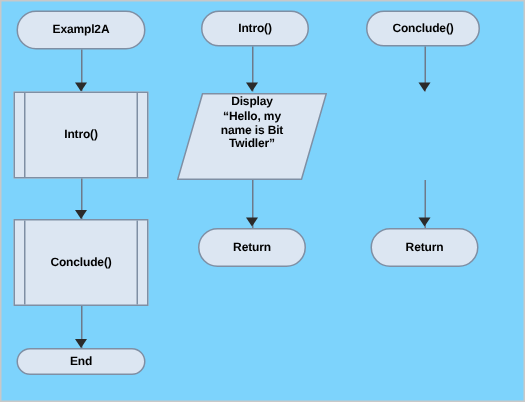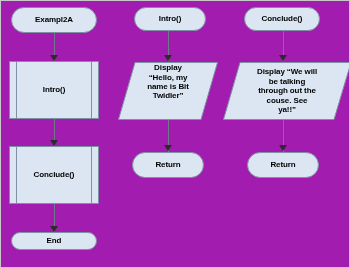--- a/index.html
+++ b/index.html
@@ -7,21 +7,21 @@
     padding: 0;
     background: #ffffff;
   }
   body {
     font-family: "Liberation Sans", sans-serif;
   }
   #canvas {
     position: relative;
     width: 350px;
     height: 268px;
-    background: #a21caf;
+    background: #7dd3fc;
     border: 1px solid #c8c8c8;
     box-sizing: border-box;
     overflow: hidden;
   }
   .node {
     position: absolute;
     box-sizing: border-box;
     display: flex;
     align-items: center;
     justify-content: center;
@@ -144,30 +144,20 @@
     <span>Return</span>
   </div>
 
   <div class="node terminal" style="left:243px; top:6px; width:76px; height:24px;">
     <span>Conclude()</span>
   </div>
 
   <div class="conn" style="left:282px; top:30px; height:30px;"></div>
   <div class="arrowhead" style="left:278px; top:54px;"></div>
 
-  <div class="node io" style="left:222px; top:61px; width:128px; height:58px;">
-    <svg class="io-shape" viewBox="0 0 128 58" preserveAspectRatio="none">
-      <polygon points="17,0.5 128,0.5 111,57.5 0.5,57.5" fill="#dce6f2" stroke="#7f8fa4" stroke-width="1" vector-effect="non-scaling-stroke"></polygon>
-    </svg>
-    <span class="io-label">Display “We will
-be talking
-through out the
-couse. See
-ya!!”</span>
-  </div>
 
   <div class="conn" style="left:282px; top:119px; height:32px;"></div>
   <div class="arrowhead" style="left:278px; top:144px;"></div>
 
   <div class="node terminal" style="left:246px; top:151px; width:72px; height:26px;">
     <span>Return</span>
   </div>
 
 </div>
 

